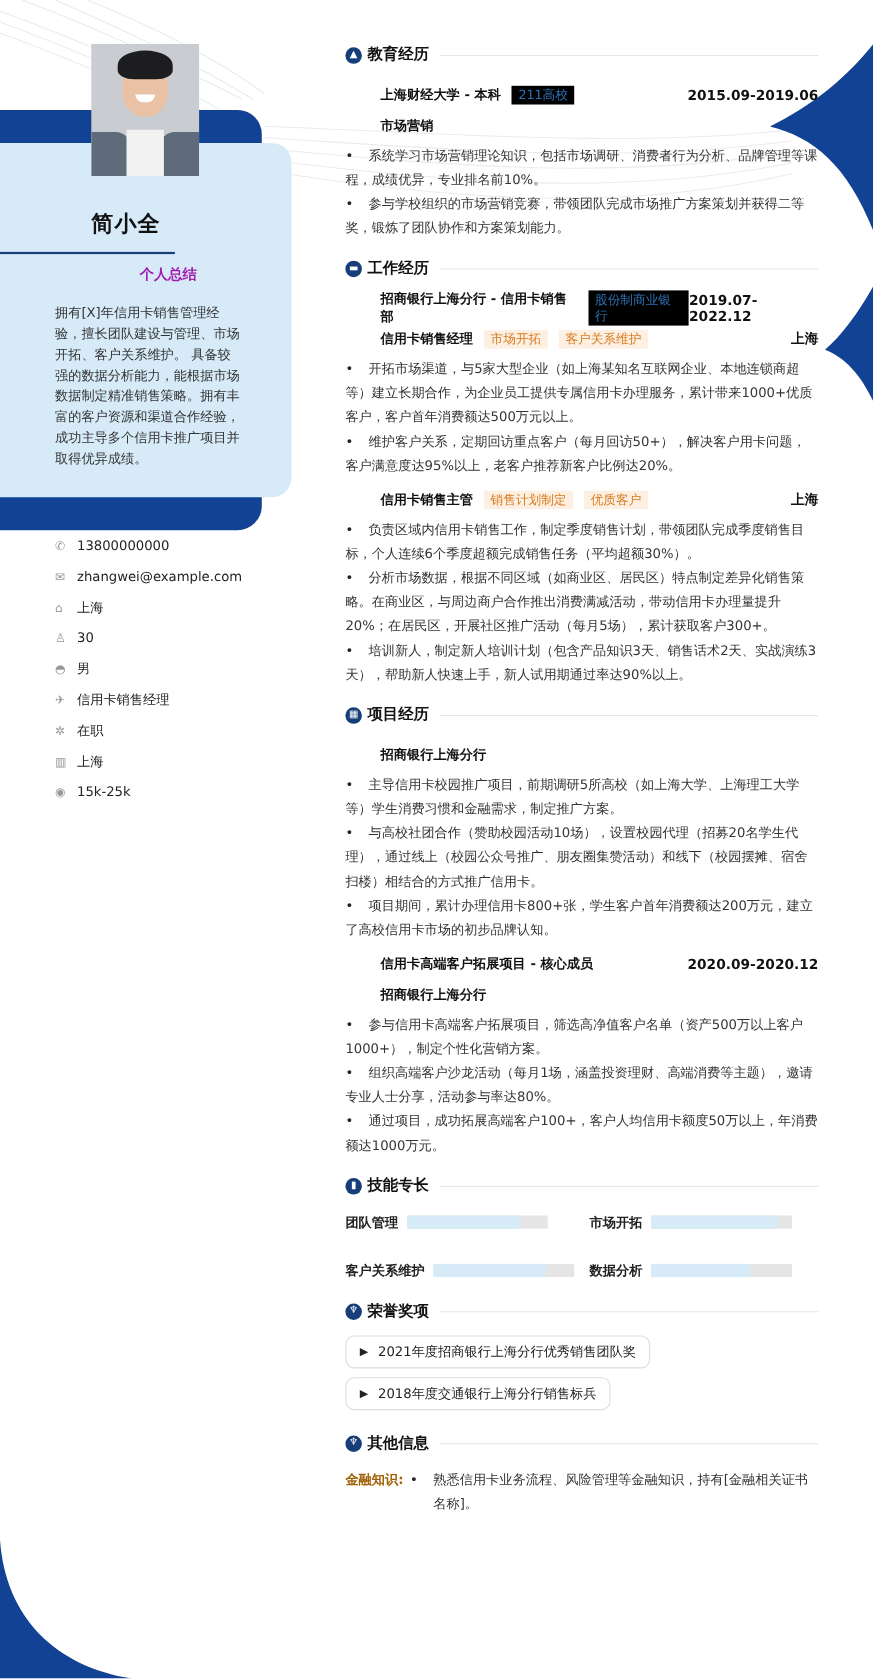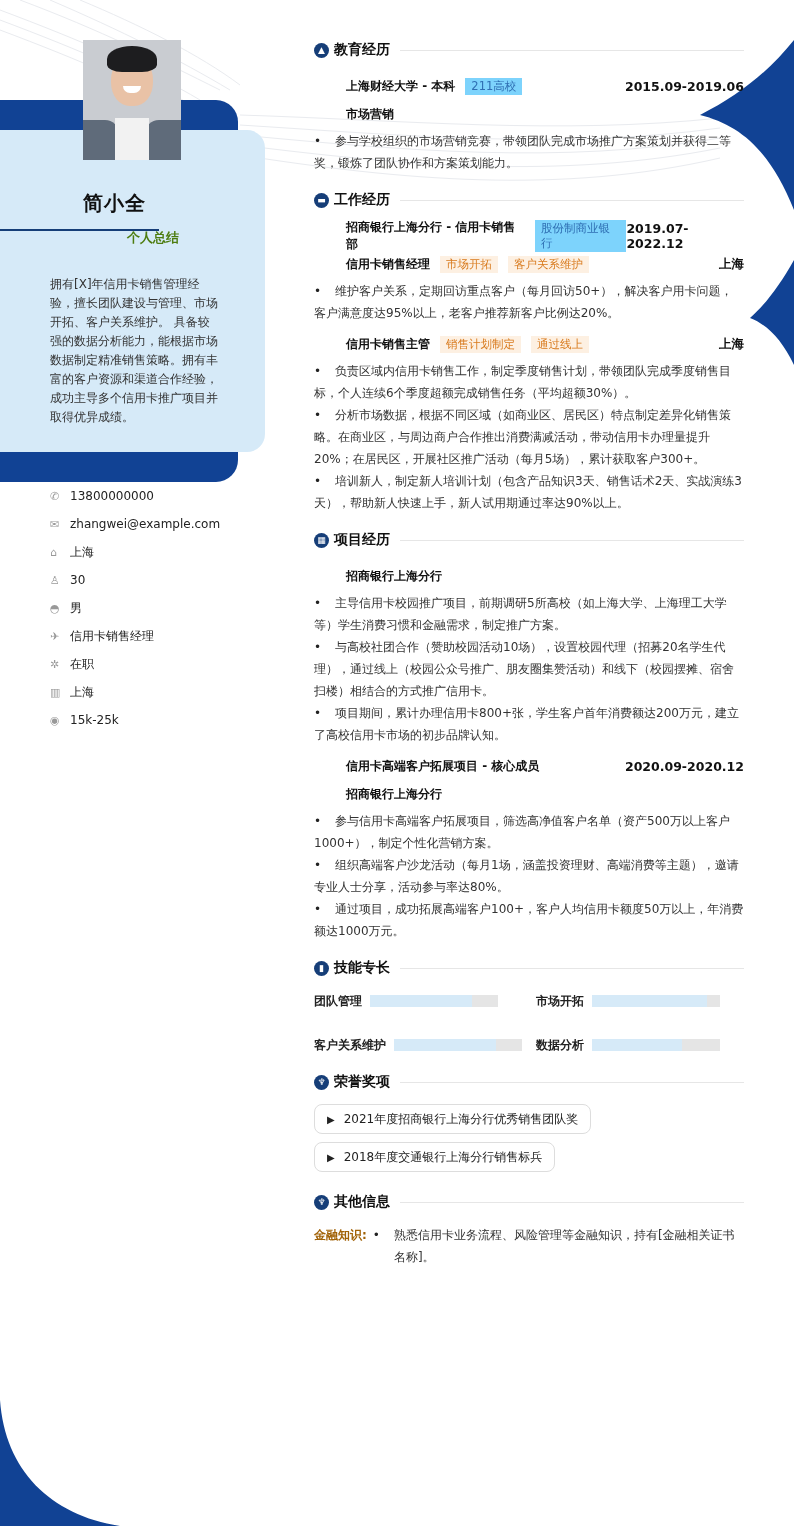--- a/index.html
+++ b/index.html
@@ -16,38 +16,38 @@
   .avatar { position: absolute; left: 83px; top: 40px; width: 98px; height: 120px; background: #c9ccd1; z-index: 3; overflow: hidden; }
   .avatar .head { position: absolute; left: 28px; top: 14px; width: 42px; height: 52px; background: #e9c2a6; border-radius: 50% 50% 45% 45%; }
   .avatar .hair { position: absolute; left: 24px; top: 6px; width: 50px; height: 26px; background: #1d1d1f; border-radius: 50% 50% 30% 30%; }
   .avatar .smile { position: absolute; left: 40px; top: 46px; width: 18px; height: 7px; background: #fff; border-radius: 0 0 9px 9px; }
   .avatar .shirt { position: absolute; left: 32px; top: 78px; width: 34px; height: 42px; background: #f2f2f2; }
   .avatar .jl { position: absolute; left: 0; top: 80px; width: 36px; height: 40px; background: #5f6b7a; border-top-right-radius: 14px; }
   .avatar .jr { position: absolute; right: 0; top: 80px; width: 36px; height: 40px; background: #5f6b7a; border-top-left-radius: 14px; }
 
   .name { position: absolute; left: 0; top: 190px; width: 229px; text-align: center; font-size: 20px; font-weight: bold; color: #111; z-index: 3; letter-spacing: 1px; }
   .name-line { position: absolute; left: 0; top: 229px; width: 159px; height: 2px; background: #163e78; z-index: 3; }
-  .summary-title { position: absolute; left: 0; top: 229px; width: 306px; text-align: center; font-size: 13px; font-weight: bold; color: #4d7c0f; z-index: 3; }
+  .summary-title { position: absolute; left: 0; top: 241px; width: 306px; text-align: center; font-size: 13px; font-weight: bold; color: #a21caf; z-index: 3; }
   .summary-text { position: absolute; left: 50px; top: 275px; width: 170px; font-size: 12px; line-height: 19px; color: #333; z-index: 3; }
 
   .info-list { position: absolute; left: 50px; top: 482px; z-index: 3; list-style: none; }
   .info-list li { display: flex; align-items: center; height: 28px; font-size: 12px; color: #222; }
   .info-list .ico { width: 20px; display: inline-block; color: #999; font-size: 11px; text-align: left; }
 
   
   .main { position: absolute; left: 314px; top: 38px; width: 430px; z-index: 3; }
   .sec-head { display: flex; align-items: center; height: 24px; margin-bottom: 10px; }
   .sec-head .sico { width: 15px; height: 15px; border-radius: 50%; background: #163e78; color: #fff; font-size: 9px; line-height: 15px; text-align: center; margin-right: 5px; flex: none; }
   .sec-head .stitle { font-size: 14px; font-weight: bold; color: #111; }
   .sec-head .sline { flex: 1; height: 1px; background: #e6e6e6; margin-left: 10px; }
 
   .row { display: flex; align-items: center; justify-content: space-between; height: 28px; margin-left: 32px; }
   .row .l { display: flex; align-items: center; font-weight: bold; font-size: 12px; color: #111; }
   .row .r { font-weight: bold; font-size: 12.5px; color: #111; }
-  .tag-blue { background: #7dd3fc; color: #2f6fb3; font-weight: normal; font-size: 11.5px; padding: 1px 6px; margin-left: 10px; }
+  .tag-blue { background: #000000; color: #2f6fb3; font-weight: normal; font-size: 11.5px; padding: 1px 6px; margin-left: 10px; }
   .tag-orange { background: #fdf0e2; color: #d87a1d; font-weight: normal; font-size: 11.5px; padding: 1px 6px; margin-left: 10px; }
   .bullets { list-style: none; margin: 2px 0 6px 0; }
   .bullets li { font-size: 12px; line-height: 22px; color: #333; padding-bottom: 0; }
   .bullets li::before { content: "•"; margin-right: 14px; color: #222; }
   .section { margin-bottom: 14px; }
 
   .skills { display: grid; grid-template-columns: 222px 208px; row-gap: 22px; margin-top: 2px; margin-bottom: 14px; }
   .skill { display: flex; align-items: center; height: 22px; font-size: 12px; color: #222; font-weight: bold; }
   .skill .bar { margin-left: 8px; height: 12px; width: 128px; background: #e5e5e5; position: relative; }
   .skill .fill { position: absolute; left: 0; top: 0; height: 12px; background: #d6eaf8; }
@@ -152,20 +152,21 @@
       <span class="l">
           <span>上海财经大学 - 本科</span>
           <span class="tag-blue">211高校</span>
         </span>
       <span class="r">2015.09-2019.06</span>
     </div>
     <div class="row">
         <span class="l">市场营销</span>
       </div>
     <ul class="bullets">
+      <li>系统学习市场营销理论知识，包括市场调研、消费者行为分析、品牌管理等课程，成绩优异，专业排名前10%。</li>
       <li>参与学校组织的市场营销竞赛，带领团队完成市场推广方案策划并获得二等奖，锻炼了团队协作和方案策划能力。</li>
     </ul>
   </div>
 
   <div class="section">
     <div class="sec-head">
       <span class="sico">▬</span>
       <span class="stitle">工作经历</span>
       <span class="sline"></span>
     </div>
@@ -179,28 +180,29 @@
     </div>
     <div class="row">
       <span class="l">
           <span>信用卡销售经理</span>
           <span class="tag-orange">市场开拓</span>
           <span class="tag-orange">客户关系维护</span>
         </span>
       <span class="r">上海</span>
     </div>
     <ul class="bullets">
+      <li>开拓市场渠道，与5家大型企业（如上海某知名互联网企业、本地连锁商超等）建立长期合作，为企业员工提供专属信用卡办理服务，累计带来1000+优质客户，客户首年消费额达500万元以上。</li>
       <li>维护客户关系，定期回访重点客户（每月回访50+），解决客户用卡问题，客户满意度达95%以上，老客户推荐新客户比例达20%。</li>
     </ul>
 
     <div class="row">
       <span class="l">
           <span>信用卡销售主管</span>
           <span class="tag-orange">销售计划制定</span>
-          <span class="tag-orange">通过线上</span>
+          <span class="tag-orange">优质客户</span>
         </span>
       <span class="r">上海</span>
     </div>
     <ul class="bullets">
       <li>负责区域内信用卡销售工作，制定季度销售计划，带领团队完成季度销售目标，个人连续6个季度超额完成销售任务（平均超额30%）。</li>
       <li>分析市场数据，根据不同区域（如商业区、居民区）特点制定差异化销售策略。在商业区，与周边商户合作推出消费满减活动，带动信用卡办理量提升20%；在居民区，开展社区推广活动（每月5场），累计获取客户300+。</li>
       <li>培训新人，制定新人培训计划（包含产品知识3天、销售话术2天、实战演练3天），帮助新人快速上手，新人试用期通过率达90%以上。</li>
     </ul>
   </div>
 

